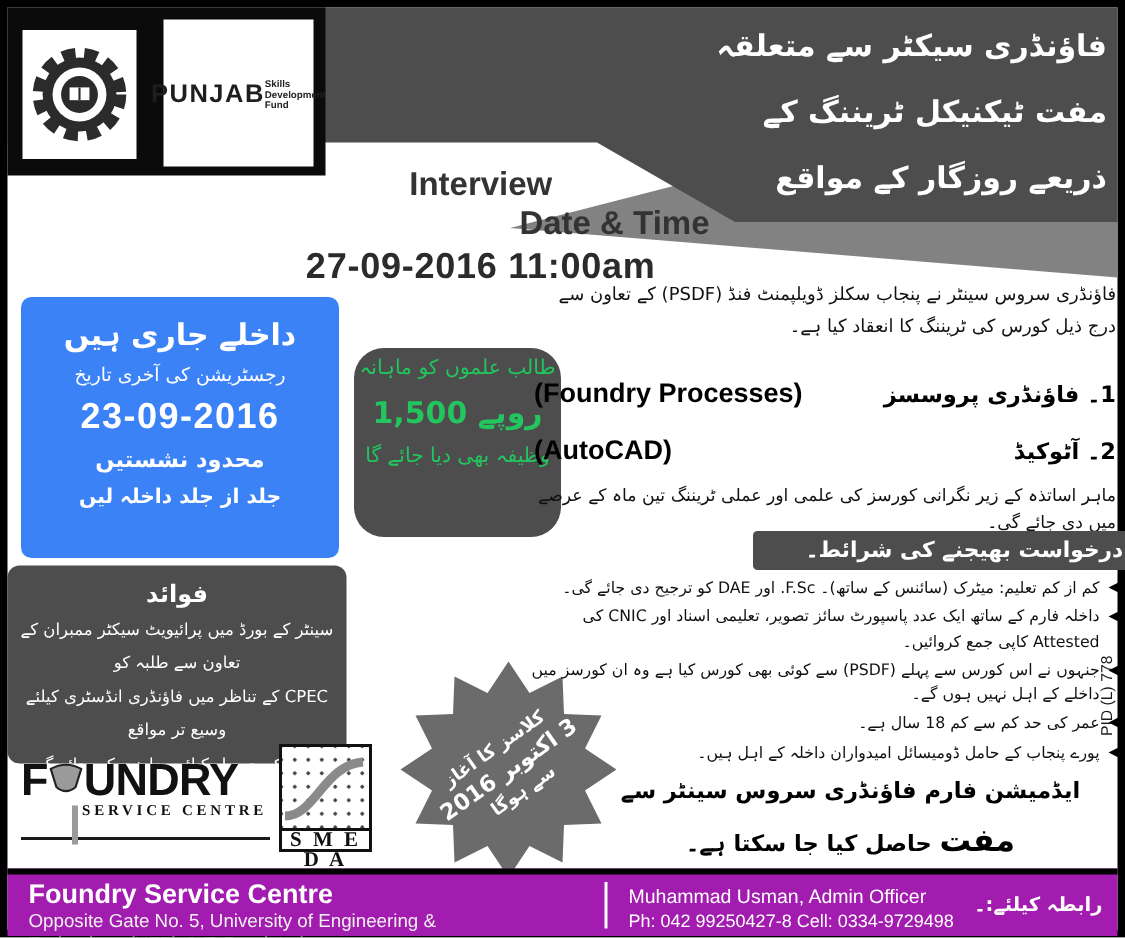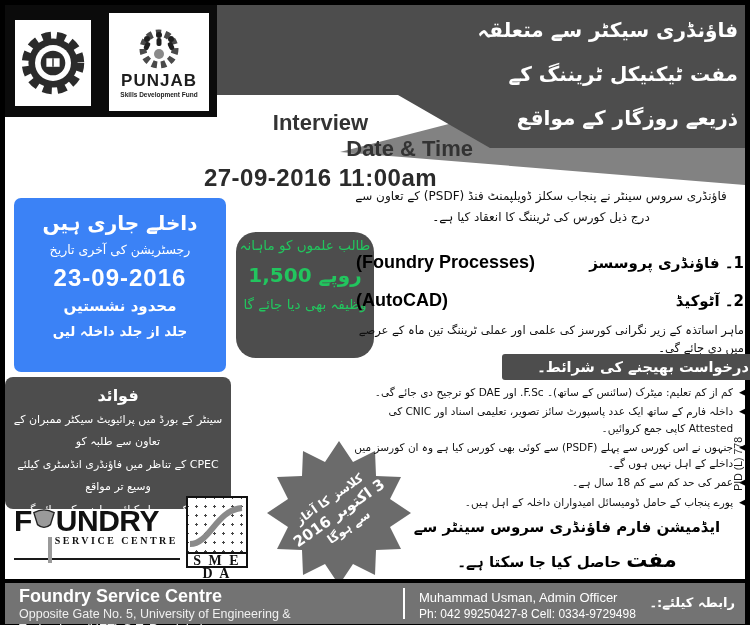--- a/index.html
+++ b/index.html
@@ -5,21 +5,21 @@
   html,body{margin:0;padding:0;background:#d8d8d8;}
   #ad{position:relative;width:750px;height:625px;background:#000;overflow:hidden;
       font-family:"Liberation Sans",sans-serif;margin:0 auto;}
   .white-bg{position:absolute;left:5px;top:5px;right:5px;bottom:5px;background:#ffffff;}
   .abs{position:absolute;}
   .ur{font-family:"DejaVu Sans",sans-serif;direction:rtl;}
 
   
   #header-svg{position:absolute;left:0;top:0;}
   .logo-box{position:absolute;left:5px;top:5px;width:212px;height:112px;background:#0b0b0b;}
-  .logo-tile{position:absolute;background:#fff;display:flex;flex-direction:column;align-items:center;justify-content:center;}
+  .logo-tile{position:absolute;background:#fff;display:flex;flex-direction:row;align-items:center;justify-content:center;}
   #uet-tile{left:10px;top:15px;width:76px;height:86px;}
   #punjab-tile{left:104px;top:8px;width:100px;height:98px;}
   .punjab-name{font-size:17px;font-weight:bold;letter-spacing:1px;color:#1e1e1e;line-height:1;margin-top:1px;}
   .punjab-tag{font-size:6.5px;font-weight:bold;color:#222;margin-top:2px;}
   .hdr-urdu{position:absolute;right:12px;top:8px;width:330px;text-align:right;color:#fff;
             font-weight:bold;font-size:20px;line-height:44px;z-index:4;}
   .interview{position:absolute;left:168px;top:110px;width:305px;text-align:center;color:#333;font-weight:bold;z-index:4;}
   .interview .l1{font-size:22px;line-height:1.2;}
   .interview .l2{font-size:22px;line-height:1.2;text-align:right;}
   .interview .l3{font-size:24px;line-height:1.25;color:#2b2b2b;letter-spacing:.5px;}
@@ -37,21 +37,21 @@
            color:#22c55e;text-align:center;box-sizing:border-box;z-index:3;}
   .stp-l{font-size:13.5px;line-height:2;}
   .stp-amt{font-size:20px;font-weight:bold;line-height:1.6;}
 
   .benefits{left:5px;top:377px;width:226px;height:132px;background:#4d4d4d;border-radius:8px;
             color:#fff;text-align:center;padding:6px 8px;box-sizing:border-box;z-index:3;}
   .ben-title{font-size:16px;font-weight:bold;line-height:1.6;}
   .ben-line{font-size:11px;line-height:2.05;}
 
   
-  .intro{left:348px;top:186px;width:386px;text-align:center;font-size:12px;line-height:1.75;color:#111;z-index:3;}
+  .intro{left:358px;top:186px;width:386px;text-align:right;font-size:12px;line-height:1.75;color:#111;z-index:3;}
   .course-row{width:388px;left:356px;display:flex;direction:rtl;justify-content:space-between;align-items:center;z-index:3;}
   .course-ur{font-size:15px;font-weight:bold;color:#000;}
   .course-en{font-family:"Liberation Sans",sans-serif;font-size:18px;font-weight:bold;color:#000;direction:ltr;}
   .supervision{left:354px;top:322px;width:390px;text-align:right;font-size:11.5px;line-height:1.55;color:#111;z-index:3;}
   .cond-bar{left:502px;top:354px;width:282px;height:26px;background:#4d4d4d;border-radius:3px;
             color:#fff;font-size:14.5px;font-weight:bold;text-align:center;line-height:26px;z-index:3;}
   .bullets{left:354px;top:384px;width:392px;z-index:3;}
   .bullet-row{display:flex;direction:rtl;gap:6px;margin-bottom:3px;font-size:10.5px;line-height:1.55;color:#111;}
   .bullet-mark{font-size:9px;color:#000;margin-top:2px;font-family:"DejaVu Sans",sans-serif;}
   .bullet-text{text-align:right;}
@@ -77,21 +77,21 @@
   .starburst{left:264px;top:438px;width:150px;height:150px;z-index:2;}
   .star-text{position:absolute;left:0;top:0;width:150px;height:150px;display:flex;flex-direction:column;
              align-items:center;justify-content:center;transform:rotate(-35deg);color:#fff;text-align:center;gap:1px;}
   .star-l1{font-size:12px;font-weight:bold;}
   .star-l2{font-size:15px;font-weight:bold;}
   .star-l3{font-size:12px;font-weight:bold;}
 
   .pid{right:6px;top:437px;color:#1a1a1a;font-size:10.5px;writing-mode:vertical-rl;transform:rotate(180deg);z-index:3;}
 
   
-  .footer{position:absolute;left:5px;right:5px;top:579px;height:41px;background:#737373;border-top:4px solid #000;z-index:5;}
+  .footer{position:absolute;left:5px;right:5px;top:579px;height:41px;background:#a21caf;border-top:4px solid #000;z-index:5;}
   .f-left{position:absolute;left:14px;top:3px;color:#fff;}
   .f-title{font-size:18px;font-weight:bold;line-height:1.15;}
   .f-addr{font-size:12.5px;line-height:1.25;color:#f0f0f0;}
   .f-div{position:absolute;left:398px;top:5px;width:2px;height:31px;background:#fff;}
   .f-right{position:absolute;left:414px;top:6px;color:#fff;}
   .f-name{font-size:13px;line-height:1.4;}
   .f-phone{font-size:12px;line-height:1.3;}
   .f-contact-ur{position:absolute;right:10px;top:12px;color:#fff;font-size:13px;font-weight:bold;}
 </style>
 </head>

